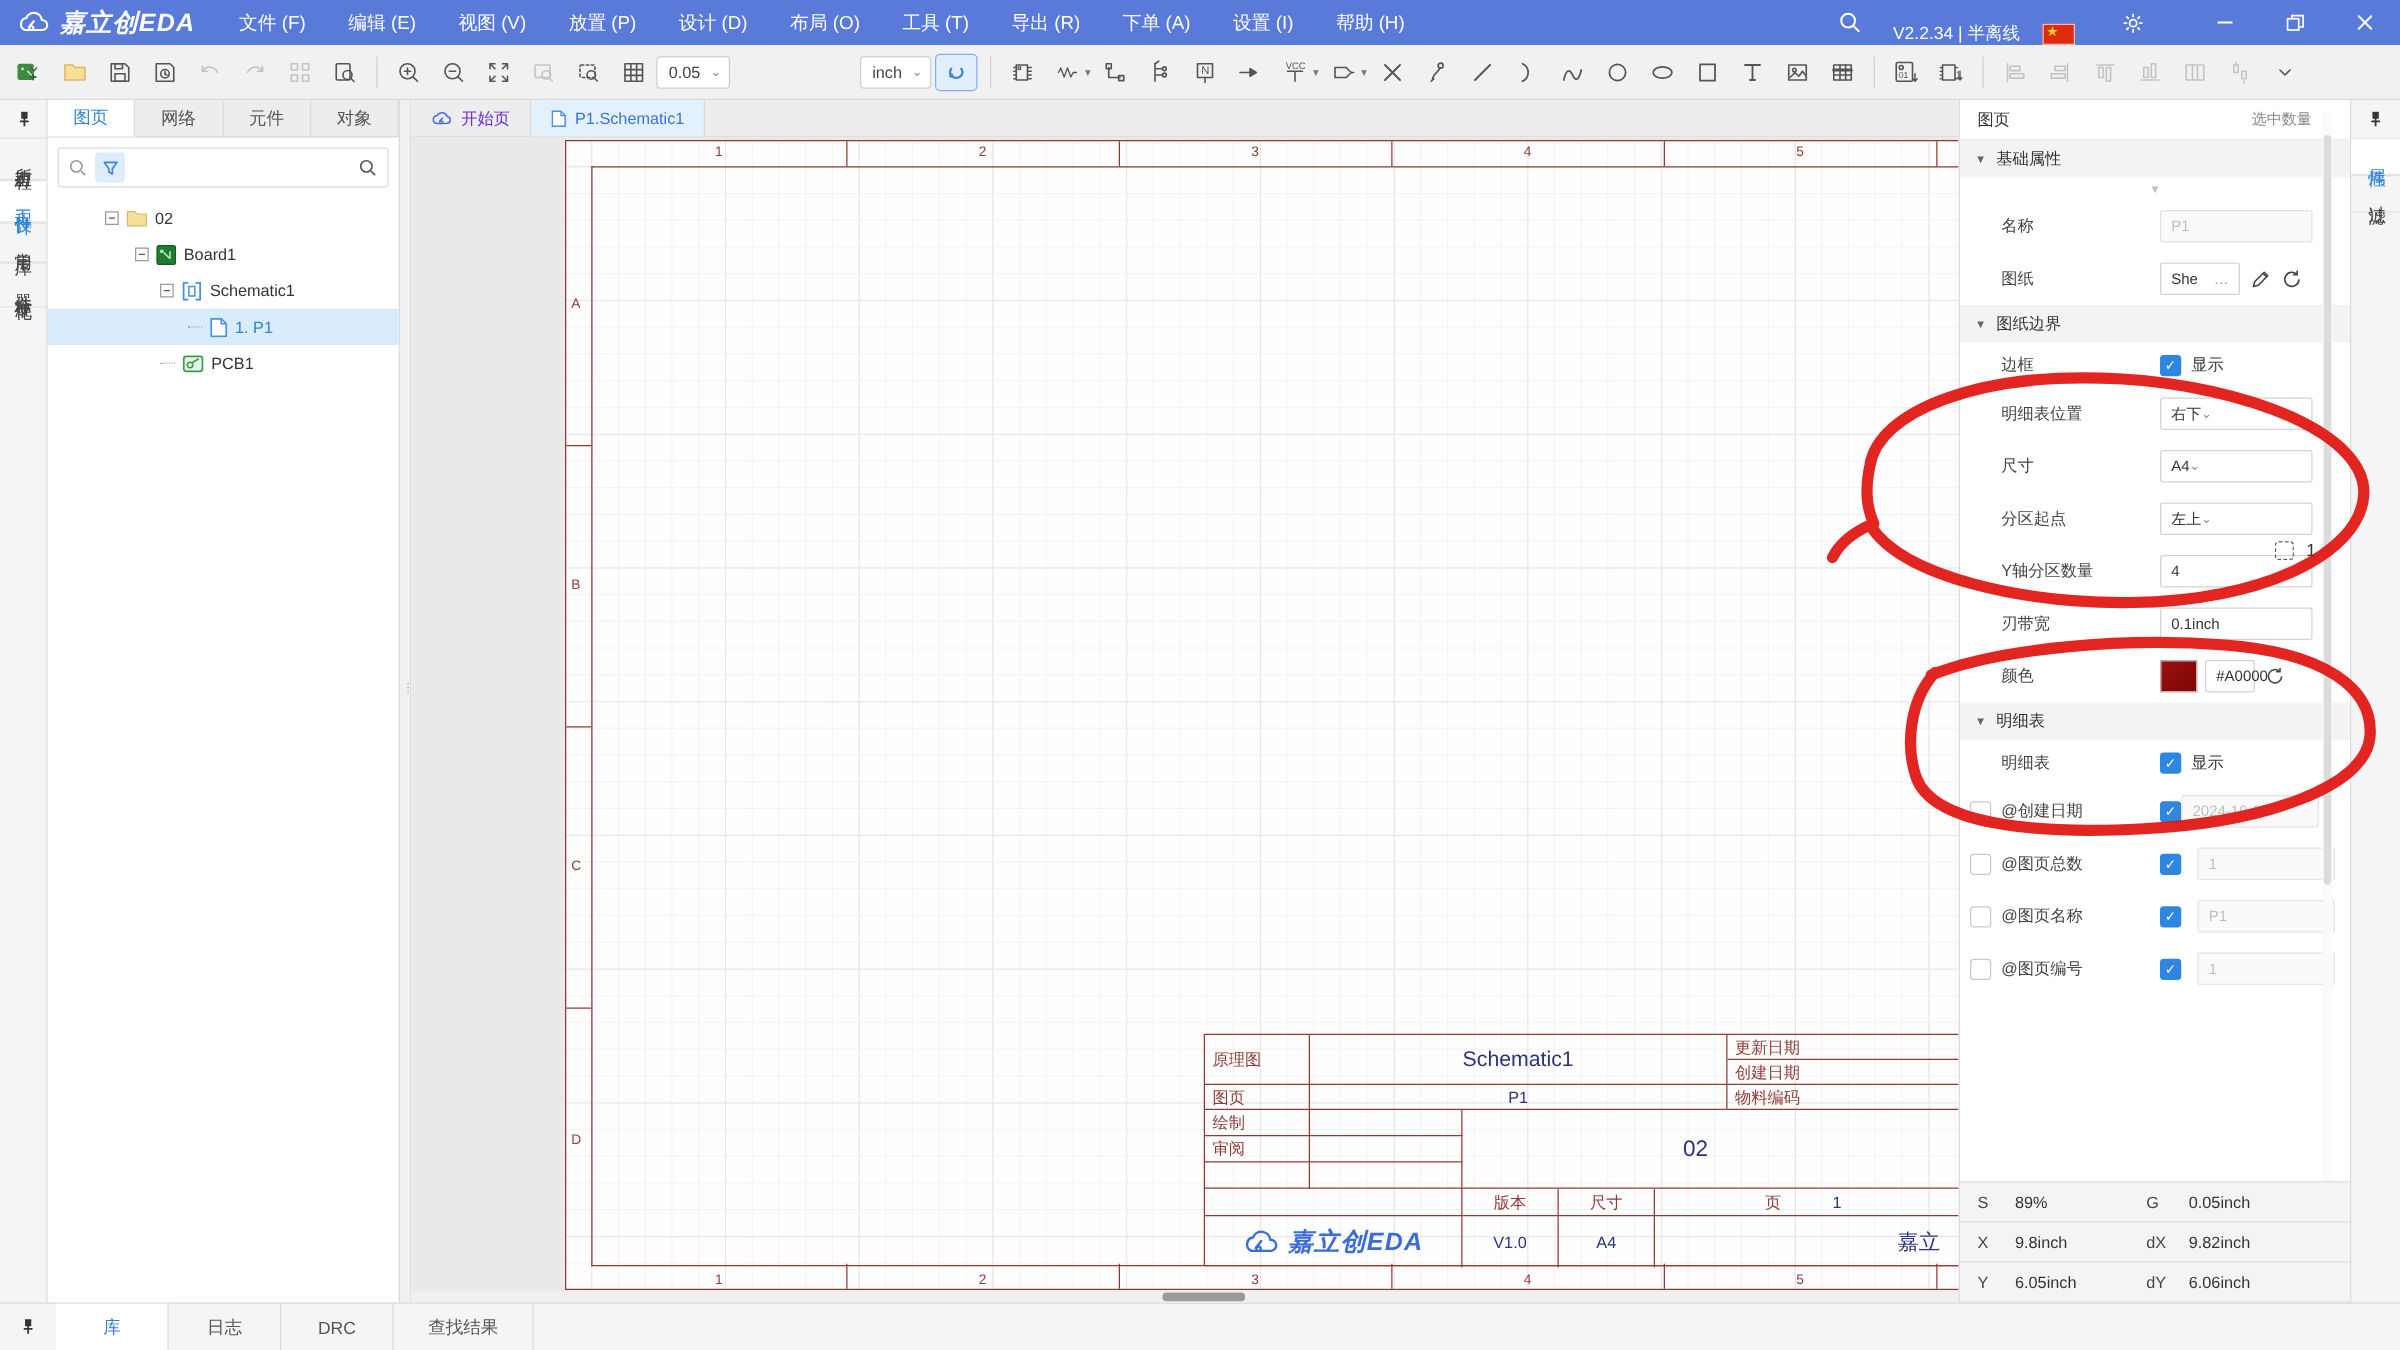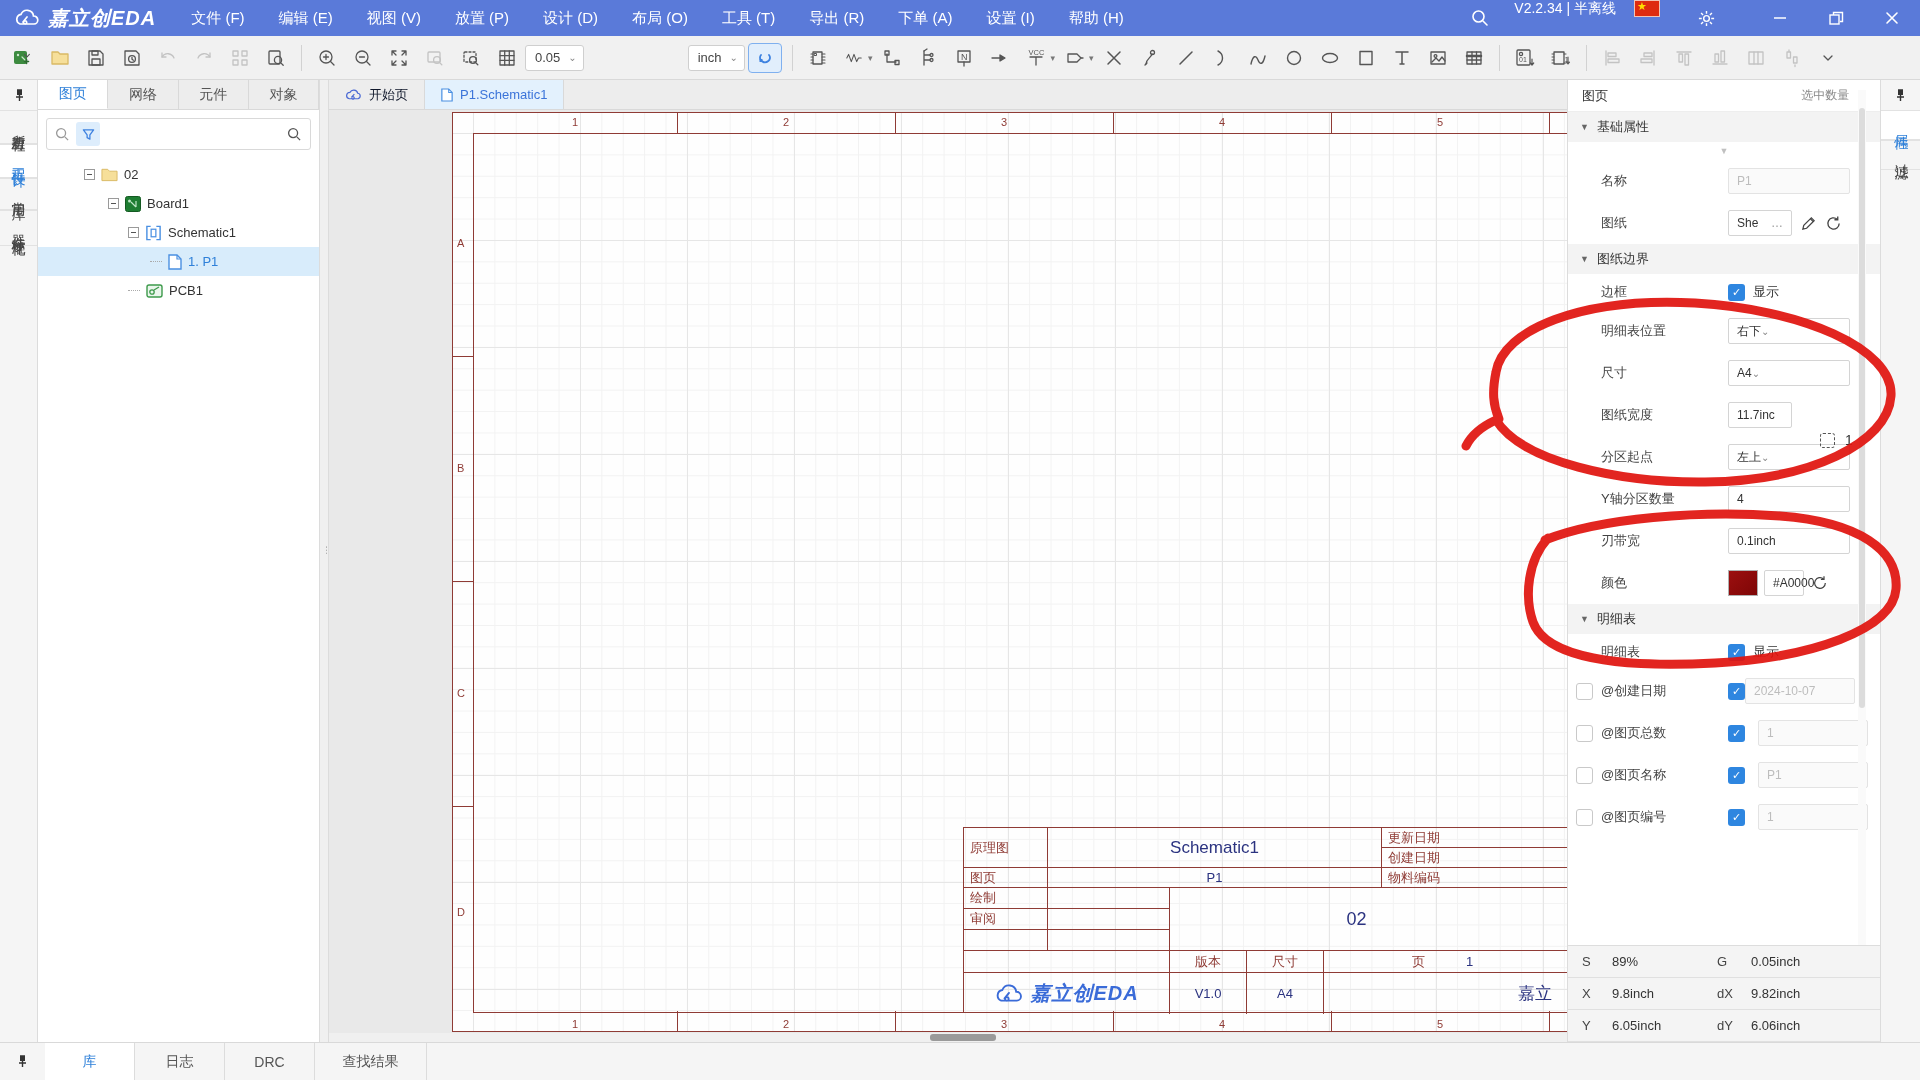--- a/index.html
+++ b/index.html
@@ -2,21 +2,21 @@
 <html><head>
 <meta charset="utf-8">
 <style>
   * { margin:0; padding:0; box-sizing:border-box; }
   html,body { width:1920px; height:1080px; overflow:hidden; font-family:"Liberation Sans",sans-serif; background:#fff; }
 
   
   .titlebar { position:absolute; left:0; top:0; width:1920px; height:36px; background:#5a7ad9; display:flex; align-items:center; color:#fff; z-index:10; }
   .tb-logo { display:flex; align-items:center; gap:8px; padding:0 18px 0 14px; font-weight:bold; font-size:20px; font-style:italic; letter-spacing:1px; }
   .menu-item { padding:0 17px; font-size:15px; height:36px; display:flex; align-items:center; cursor:default; }
-  .tb-right { margin-left:auto; display:flex; align-items:flex-start; }
+  .tb-right { margin-left:auto; display:flex; align-items:flex-end; }
   .tb-search { width:40px; height:36px; display:flex; align-items:center; justify-content:center; }
   .tb-version { font-size:14px; margin:0 18px 0 14px; }
   .tb-flag { width:26px; height:17px; background:#de2b10; border:1px solid #f2c3b5; position:relative; margin-right:26px; }
   .tb-flag .star { position:absolute; left:2px; top:-1px; color:#ffde00; font-size:11px; }
   .tb-gear { width:40px; height:36px; display:flex; align-items:center; justify-content:center; margin-right:26px; }
   .winbtn { width:56px; height:36px; display:flex; align-items:center; justify-content:center; font-size:15px; }
 
   
   .toolbar { position:absolute; left:0; top:36px; width:1920px; height:44px; background:#f1f1f1; border-bottom:1px solid #d9d9d9; display:flex; align-items:center; padding-left:6px; }
   .tbi { width:32px; height:32px; display:flex; align-items:center; justify-content:center; border-radius:3px; flex:none; margin:0 2px; }
@@ -47,21 +47,21 @@
   .tree { font-size:13px; color:#333; margin-top:10px; }
   .tree-row { height:29px; display:flex; align-items:center; gap:6px; white-space:nowrap; }
   .tree-row.selected { background:#d8ecfb; color:#2f80d9; }
   .expander { width:11px; height:11px; border:1px solid #9a9a9a; background:#fff; position:relative; flex:none; }
   .expander::after { content:""; position:absolute; left:2px; top:4px; width:5px; height:1px; background:#555; }
   .t-ico { flex:none; display:flex; }
 
   
   .canvas-wrap { position:absolute; left:329px; top:80px; width:1238px; height:962px; overflow:hidden; }
   .doc-tabs { height:30px; background:#ededed; border-bottom:1px solid #d9d9d9; display:flex; }
-  .doc-tab { display:flex; align-items:center; gap:7px; padding:0 16px; font-size:13px; color:#0f172a; border-right:1px solid #d9d9d9; }
+  .doc-tab { display:flex; align-items:center; gap:7px; padding:0 16px; font-size:13px; color:#6d28d9; border-right:1px solid #d9d9d9; }
   .doc-tab.active { background:#e3f1fd; color:#3b74d9; }
   .canvas { position:absolute; left:0; top:30px; width:1238px; height:932px; background:#e9e9e9; overflow:hidden; }
   .sheet { position:absolute; left:123px; top:2px; width:1330px; height:920px; background:#fefefe; border:1px solid #8f3b35;
     background-image:
       linear-gradient(#e6e6e6 1px, transparent 1px), linear-gradient(90deg,#e6e6e6 1px, transparent 1px),
       linear-gradient(#f2f2f2 1px, transparent 1px), linear-gradient(90deg,#f2f2f2 1px, transparent 1px);
     background-size:107px 107px,107px 107px,21.4px 21.4px,21.4px 21.4px; background-position:20px 20px; }
   .sheet-inner { position:absolute; left:20px; top:20px; right:0; height:880px; border:1px solid #8f3b35; border-right:none; }
   .zone-num { position:absolute; top:3px; font-size:11px; color:#8f3b35; width:20px; text-align:center; }
   .zone-num.bottom { top:auto; bottom:1px; }
@@ -736,26 +736,20 @@
       </div>
   </div>
   <div class="rp-row">
     <span class="rp-label">尺寸</span>
     <div class="rp-input rp-select">
         <span>A4</span>
         <span class="tb-caret">⌄</span>
       </div>
   </div>
   <div class="rp-row">
-    <span class="rp-label">图纸宽度</span>
-    <div class="rp-input w64">
-        <span>11.7inc</span>
-      </div>
-  </div>
-  <div class="rp-row">
     <span class="rp-label">分区起点</span>
     <div class="rp-input rp-select">
         <span>左上</span>
         <span class="tb-caret">⌄</span>
       </div>
   </div>
   <div class="rp-row">
     <span class="rp-label">Y轴分区数量</span>
     <div class="rp-input w122">
         <span>4</span>

